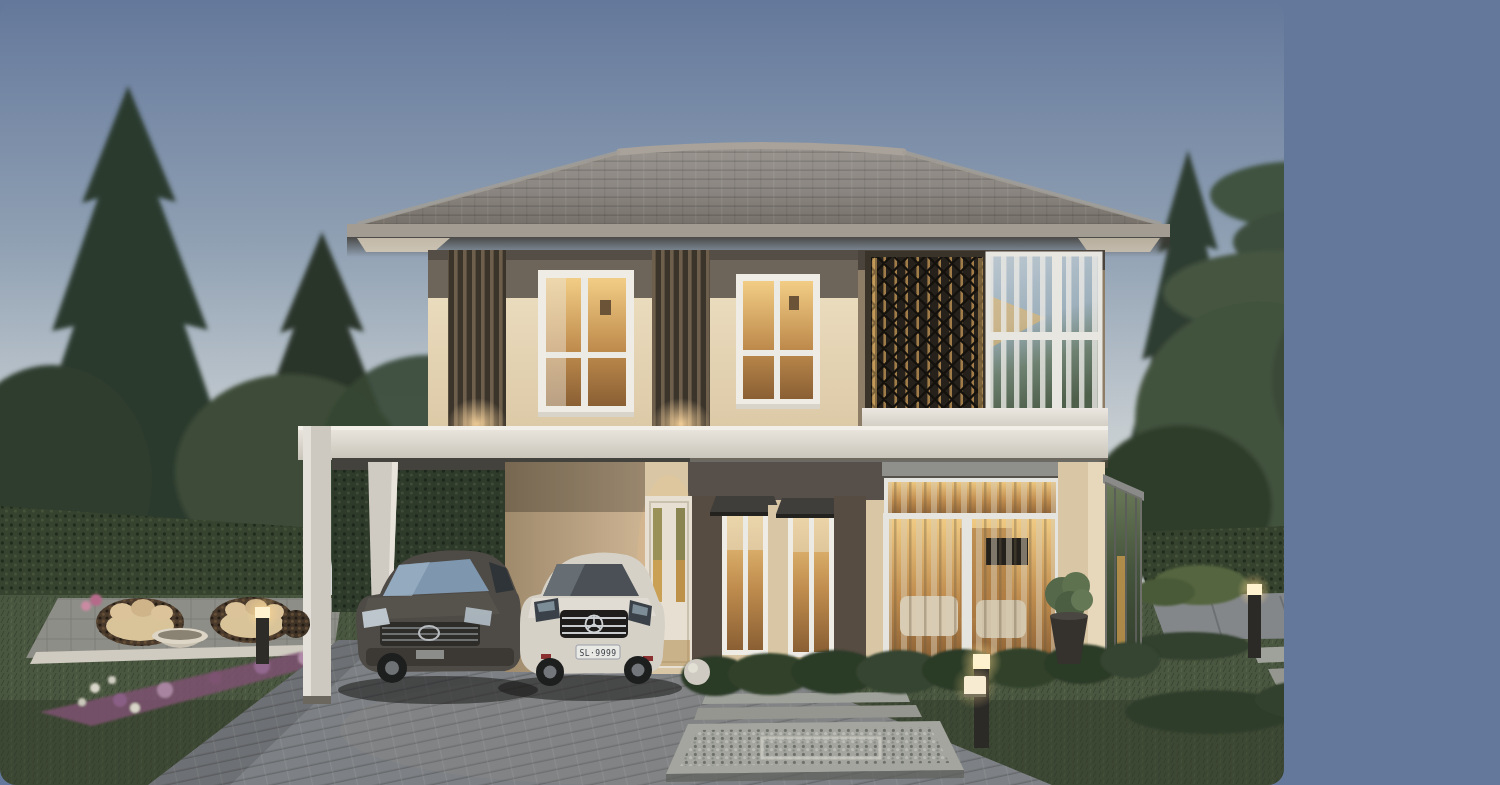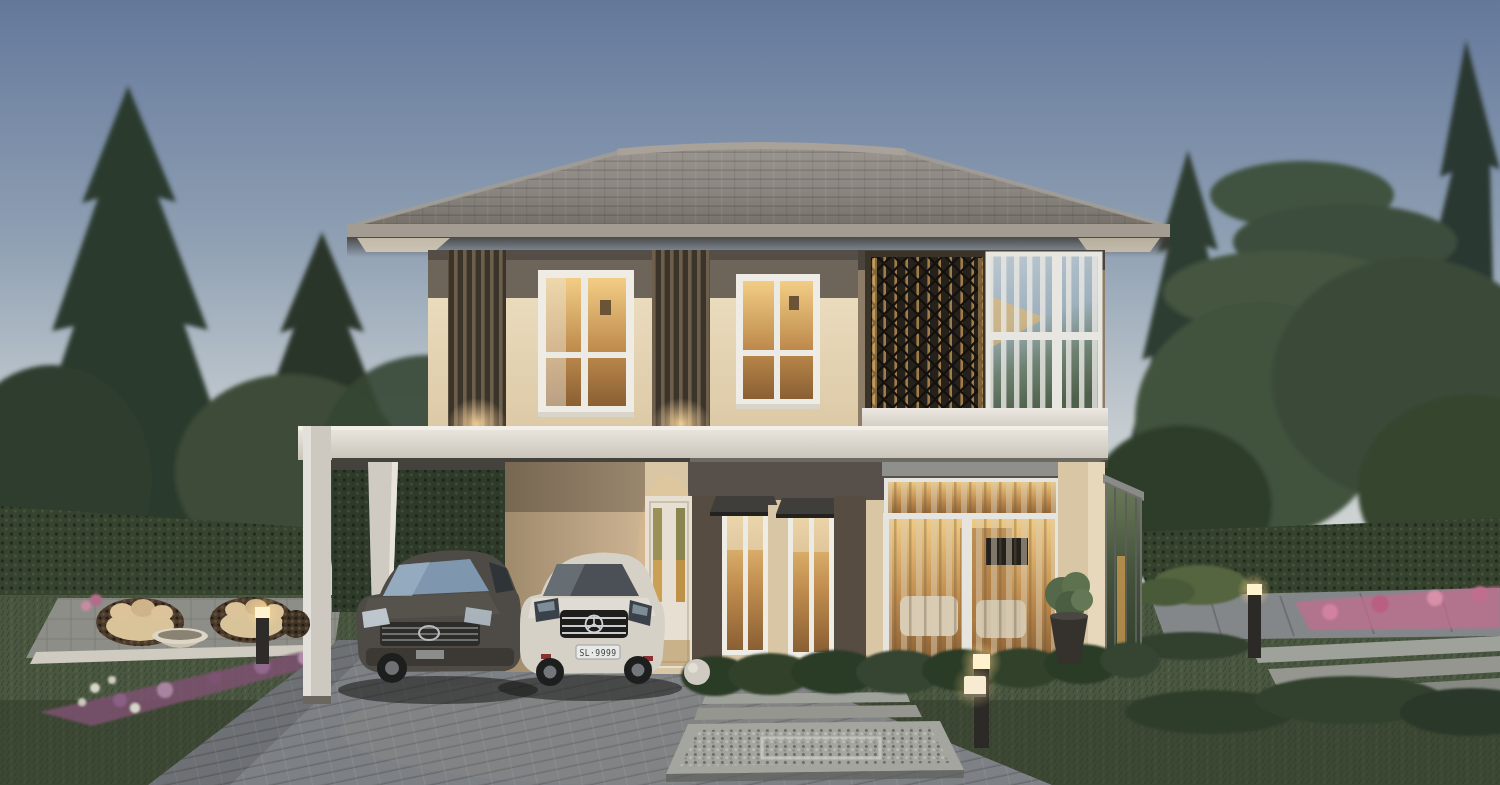--- a/index.html
+++ b/index.html
@@ -1,16 +1,16 @@
 <!DOCTYPE html>
 <html style="--sky-top: #64789b; --sky-mid: #8fa0b3; --sky-horizon: #c6cdd1; --tree-dark: #2c3a2f; --tree-mid: #3c4c38; --hedge-green: #36432e; --lawn-green: #4a5740; --roof-grey: #8e8a85; --fascia-grey: #a39c92; --wall-cream: #e7d8bb; --wall-band-dark: #6e655a; --wall-bronze: #8d7c66; --beam-white: #dfdbd3; --slat-bronze: #6e5f4c; --warm-light: #f2cd85; --warm-deep: #8a5f33; --driveway-grey: #7d8084; --paver-light: #9fa19b; --car-dark-body: #4e4a45; --car-white-body: #d6d1c7; --flower-purple: #7c5270; --flower-pink: #c16e8e; --glass-reflection: #a7b8c4;"><head>
 <meta charset="utf-8">
 <style>
   html,body{margin:0;padding:0;background:#64789b;}
-  .stage{position:relative;width:1500px;height:785px;overflow:hidden;font-family:"DejaVu Sans",sans-serif;}
+  .stage{position:relative;width:1284px;height:785px;overflow:hidden;font-family:"DejaVu Sans",sans-serif;border-radius:16px;}
   .stage svg{display:block;width:1500px;height:785px;}
   text.plate{font-family:"DejaVu Sans Mono",monospace;font-size:8px;fill:#3a4048;letter-spacing:.5px;}
 </style>
 </head>
 <body>
 
 <div class="stage">
 <svg viewBox="0 0 1500 785" aria-label="Two-storey modern detached house at dusk with hip tile roof, warm lit windows, decorative lattice screen, carport with two parked cars, hedge fence, pine trees and landscaped garden">
   <defs>
     <linearGradient id="sky" x1="0" y1="0" x2="0" y2="1">

